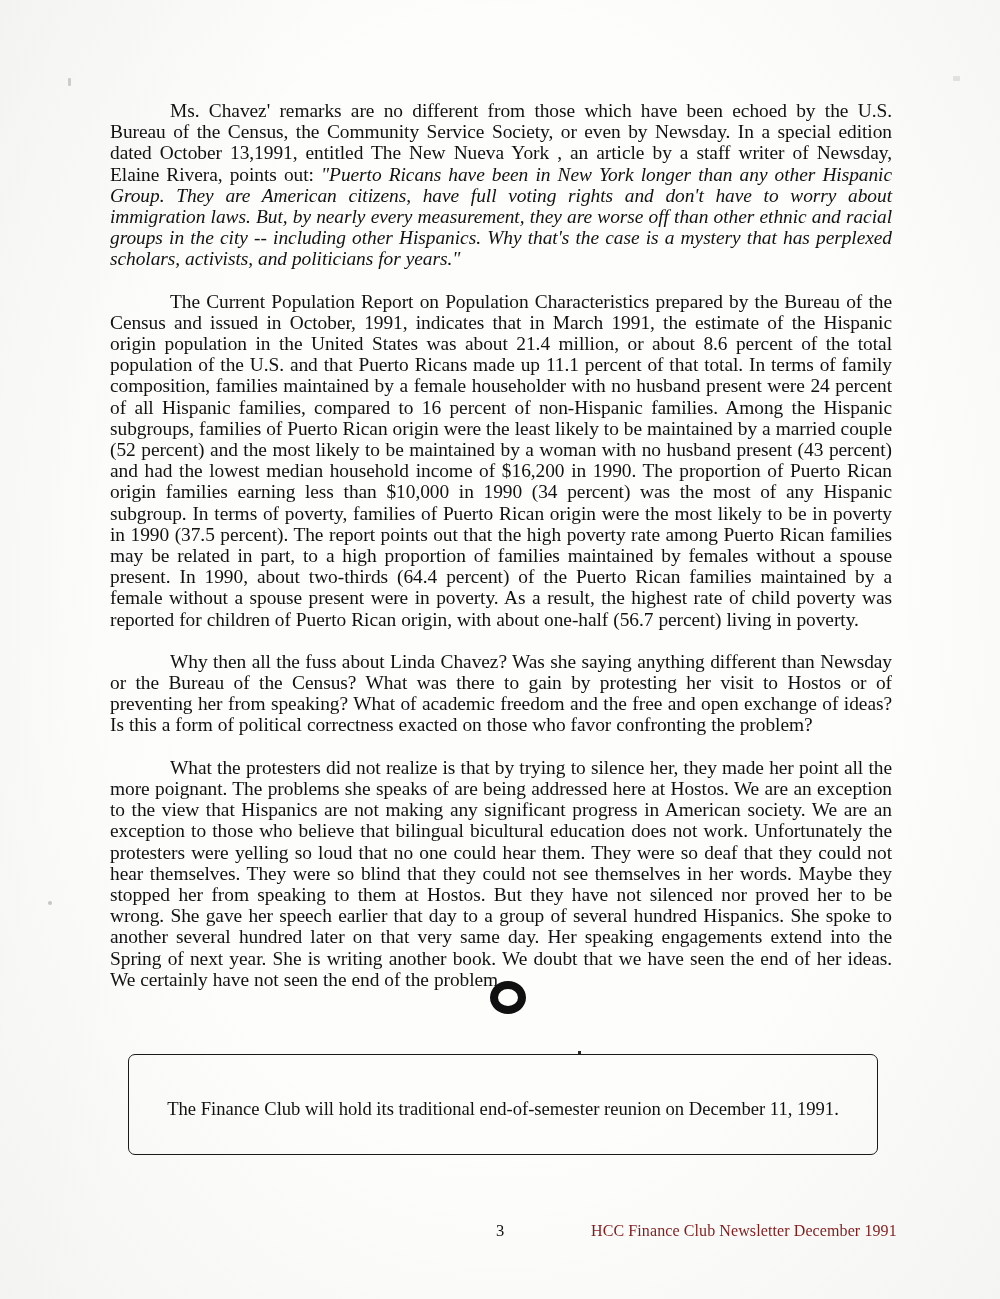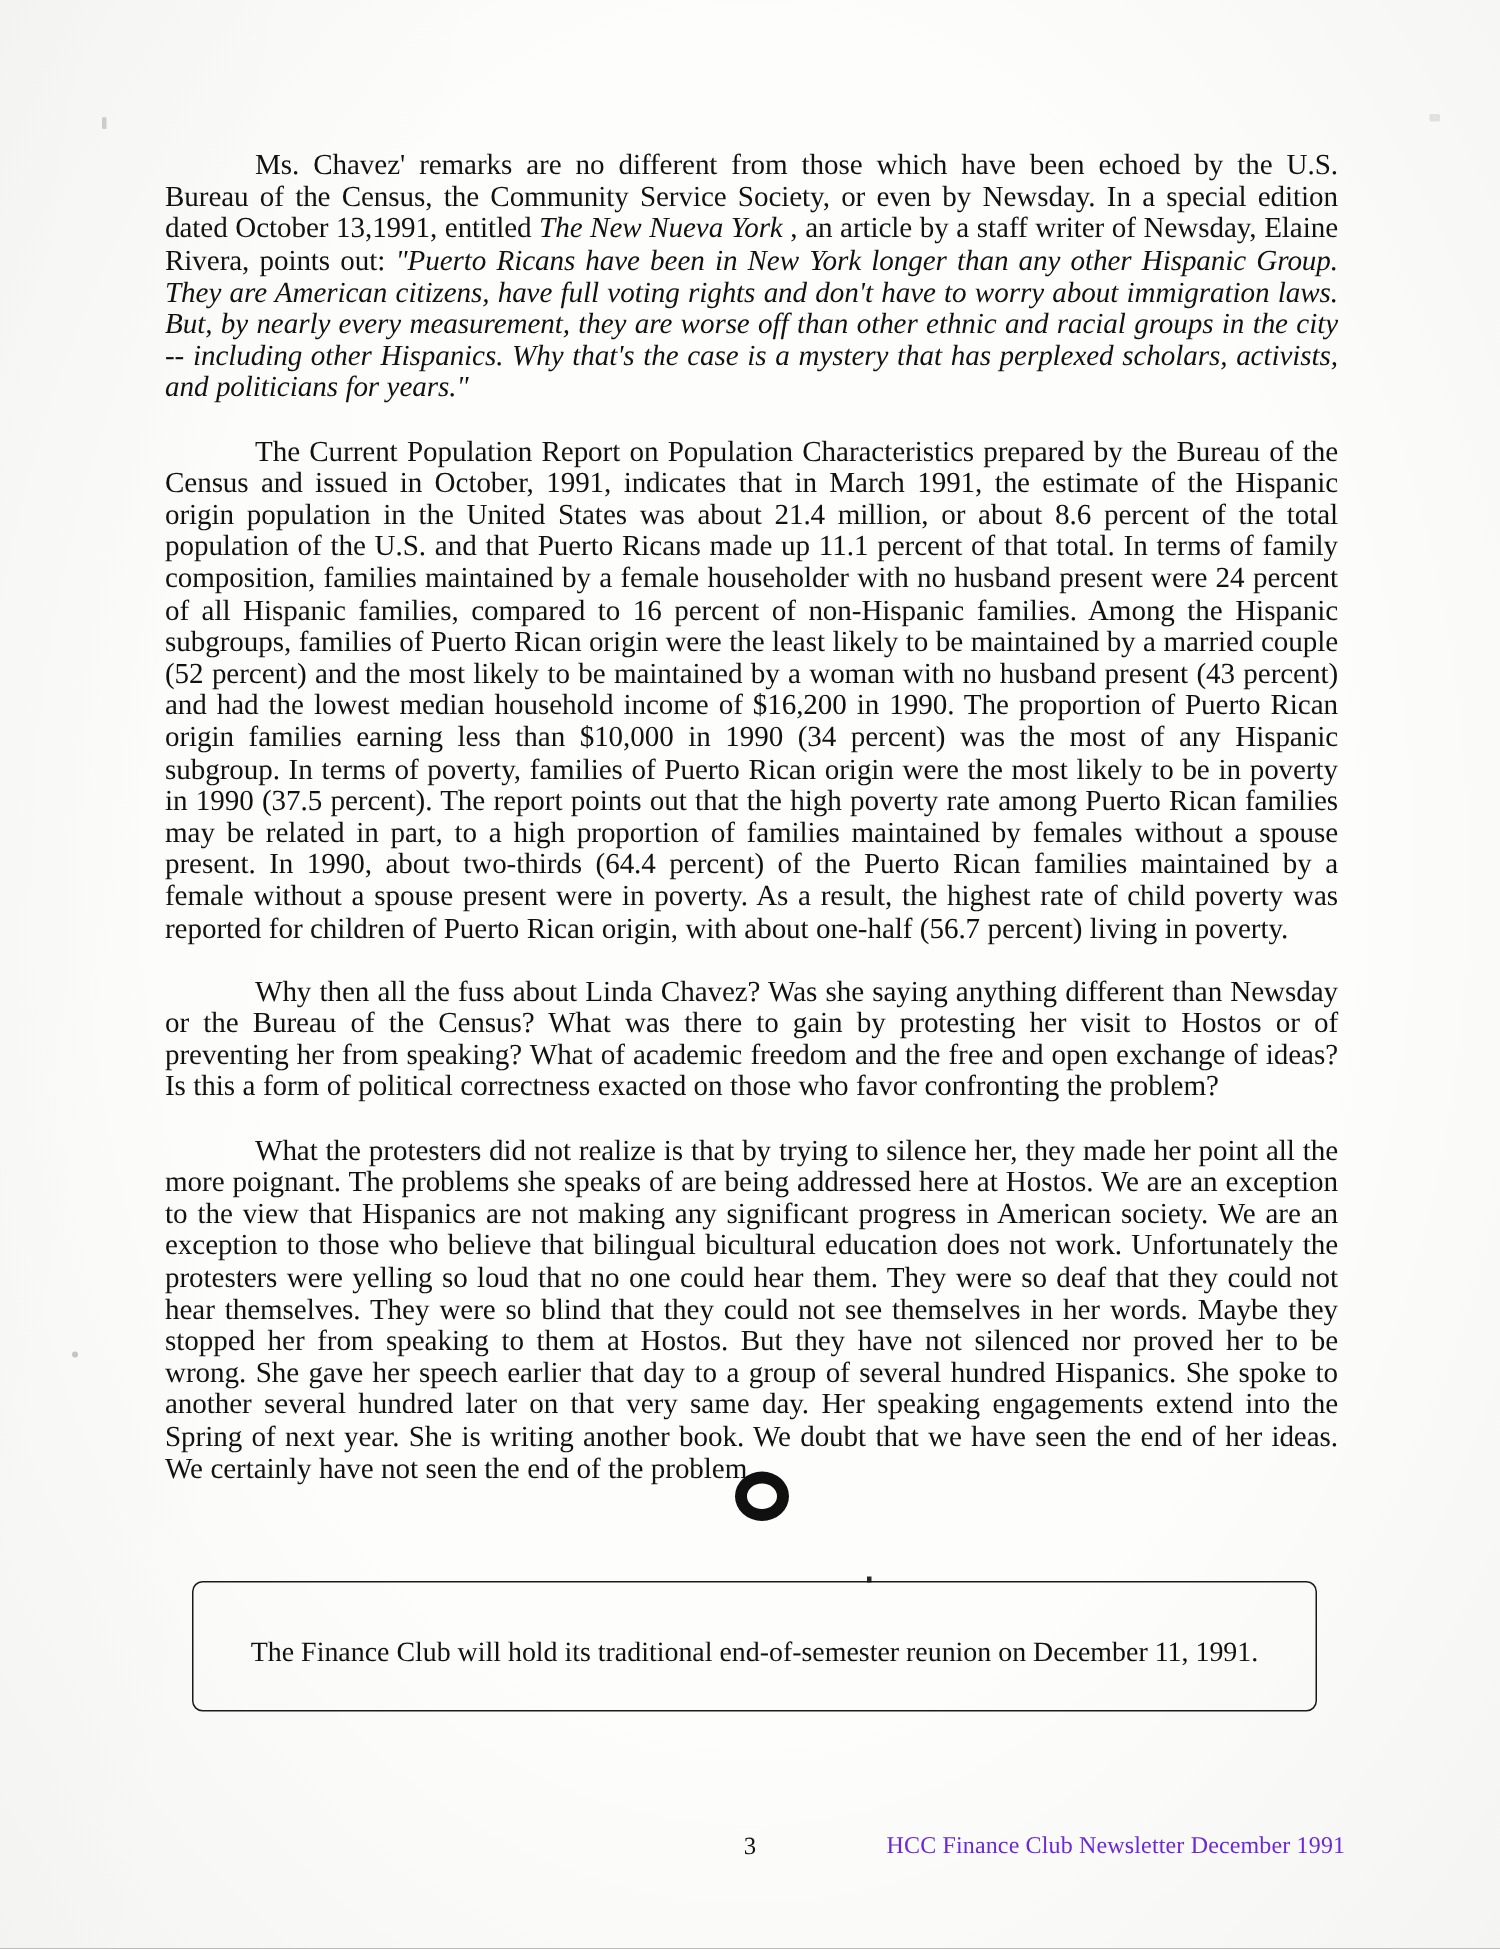--- a/index.html
+++ b/index.html
@@ -47,42 +47,41 @@
     text-indent: 60px;
     letter-spacing: -0.05px;
     word-spacing: 0.2px;
   }
   p.para:last-child { margin-bottom: 2px; }
 
   .quote {
     font-style: italic;
   }
   .title-italic {
-    font-style: italic;
   }
 
   
   .ornament {
     position: absolute;
     left: 490px;
     top: 981px;
     width: 36px;
     height: 33px;
     border: 8px solid #101010;
     border-radius: 50%;
     box-sizing: border-box;
   }
 
   
   .notice-box {
     position: absolute;
     left: 128px;
     top: 1054px;
     width: 750px;
-    height: 87px;
+    height: 101px;
     border: 1.6px solid #1a1a1a;
     border-radius: 7px;
     box-sizing: border-box;
     display: flex;
     align-items: center;
     justify-content: center;
   }
   .notice-text {
     text-align: center;
     font-size: 18.6px;
@@ -114,21 +113,21 @@
     width: 22px;
     text-align: center;
     font-size: 16.5px;
   }
   .footer-title {
     position: absolute;
     left: 591px;
     top: 1px;
     font-size: 16px;
     letter-spacing: 0.1px;
-    color: #6d28d9;
+    color: #7f1d1d;
   }
 </style>
 </head>
 <body>
 
 <div class="page">
 
   <div class="scan-tint"></div>
 
   <div class="speck" style="left:68px; top:78px; width:3px; height:8px; border-radius:1px; opacity:.45;"></div>

